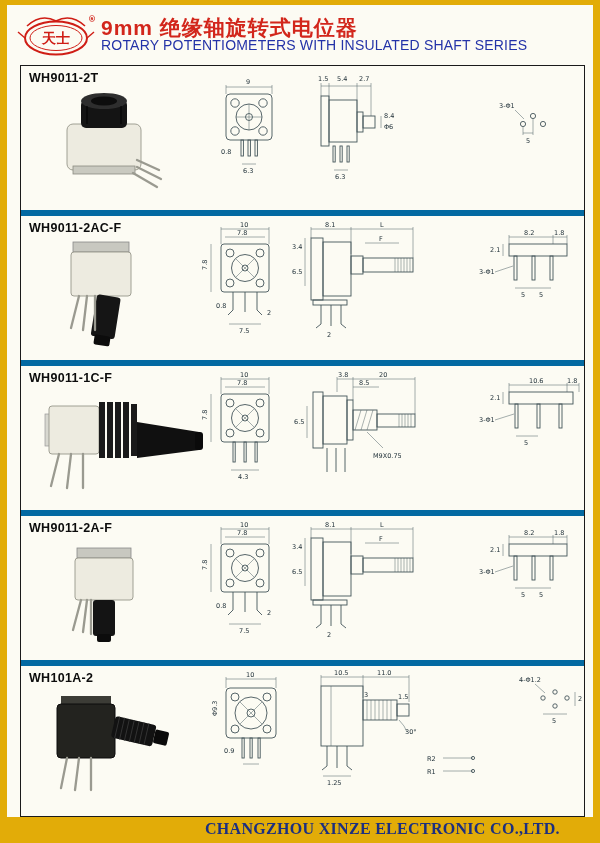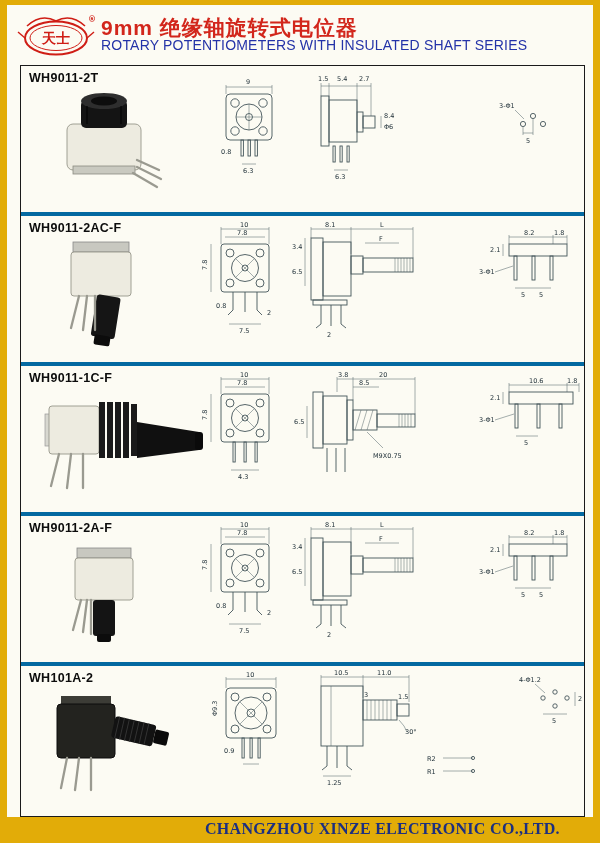--- a/index.html
+++ b/index.html
@@ -20,21 +20,21 @@
   }
   .title-en {
     position: absolute; left: 94px; top: 30px;
     color: #2433a8; font-size: 14px; font-weight: 500; letter-spacing: 0.2px;
     white-space: nowrap;
   }
   .ptable {
     position: absolute; left: 13px; top: 60px; width: 565px; height: 752px;
     border: 1.5px solid #1a1a1a; background: #fcfbf3;
   }
-  .prow { position: relative; height: 150px; border-bottom: 4px solid #0369a1; }
+  .prow { position: relative; height: 150px; border-bottom: 6px solid #0369a1; }
   .prow:last-child { border-bottom: none; height: 149px; text-align: right; }
   .model {
     position: absolute; left: 8px; top: 5px; z-index: 2;
     font-size: 12.5px; font-weight: bold; color: #0c0c0c; letter-spacing: 0.3px;
   }
   .rowsvg { position: absolute; left: 0; top: 0; width: 562px; height: 149px; }
   .footer {
     position: absolute; left: 205px; top: 820px; width: 390px;
     color: #1c2f80; font-family: "Liberation Serif", serif;
     font-weight: bold; font-size: 16px; letter-spacing: 0.3px; white-space: nowrap;

